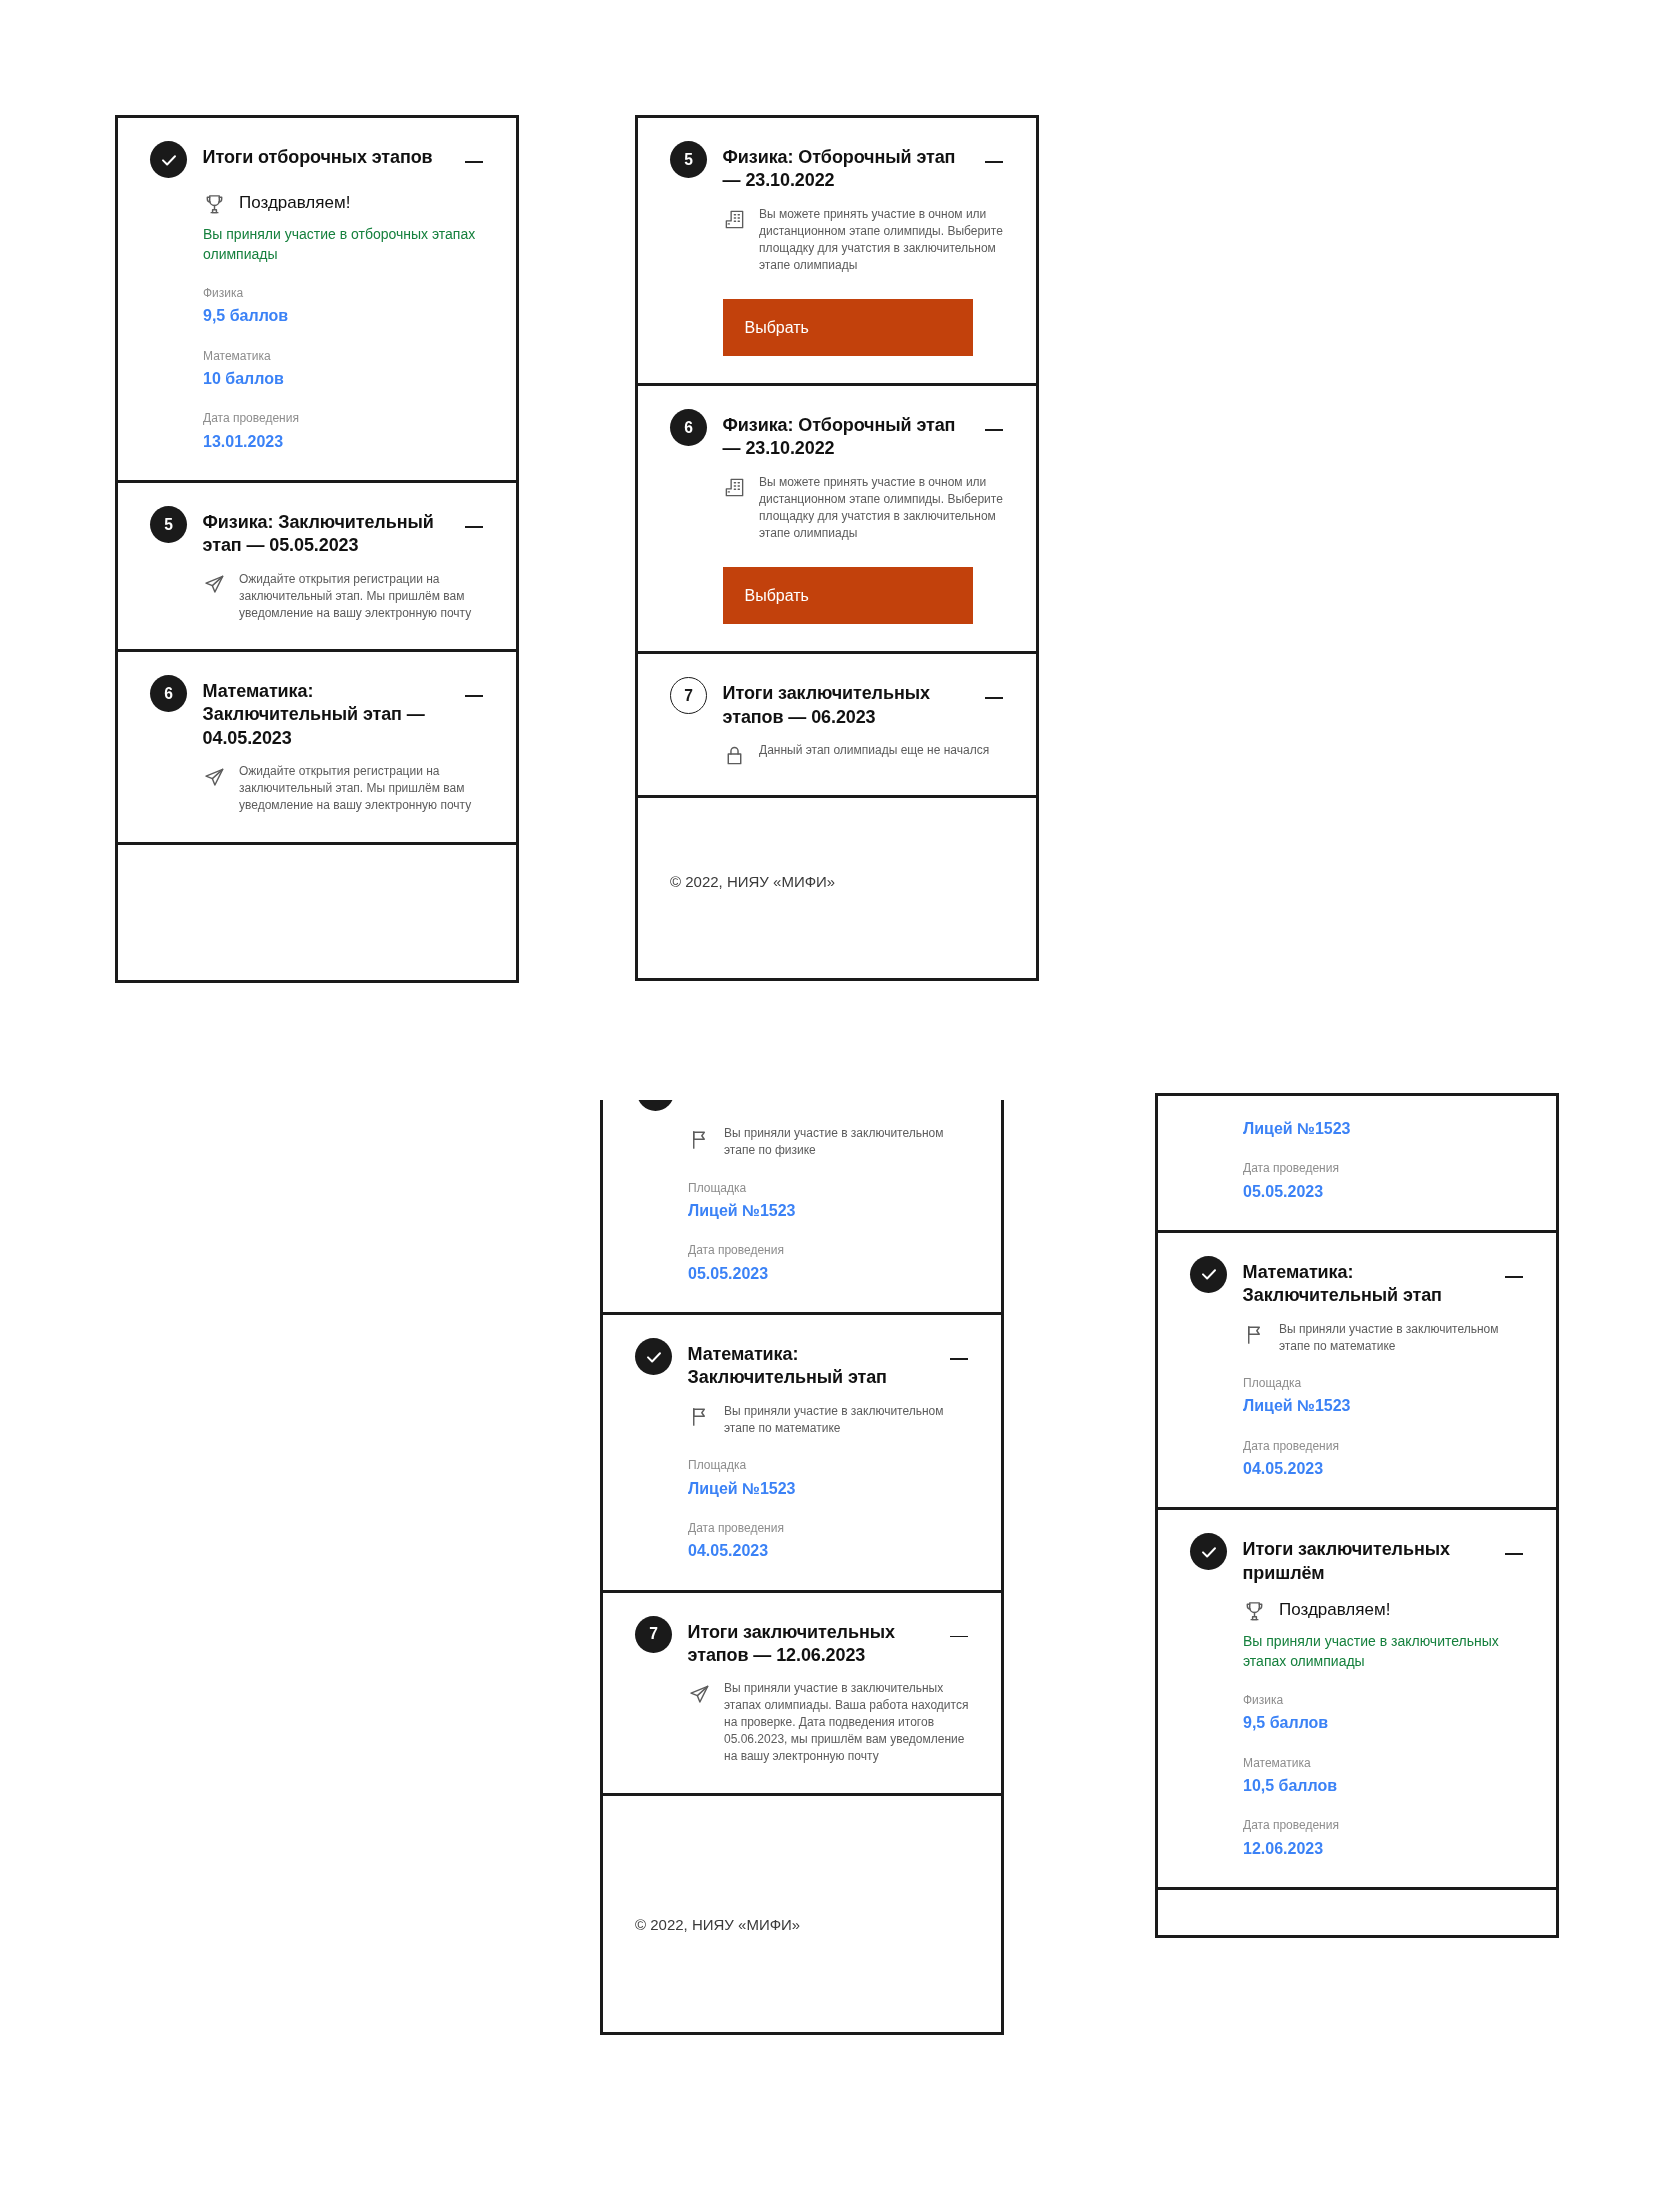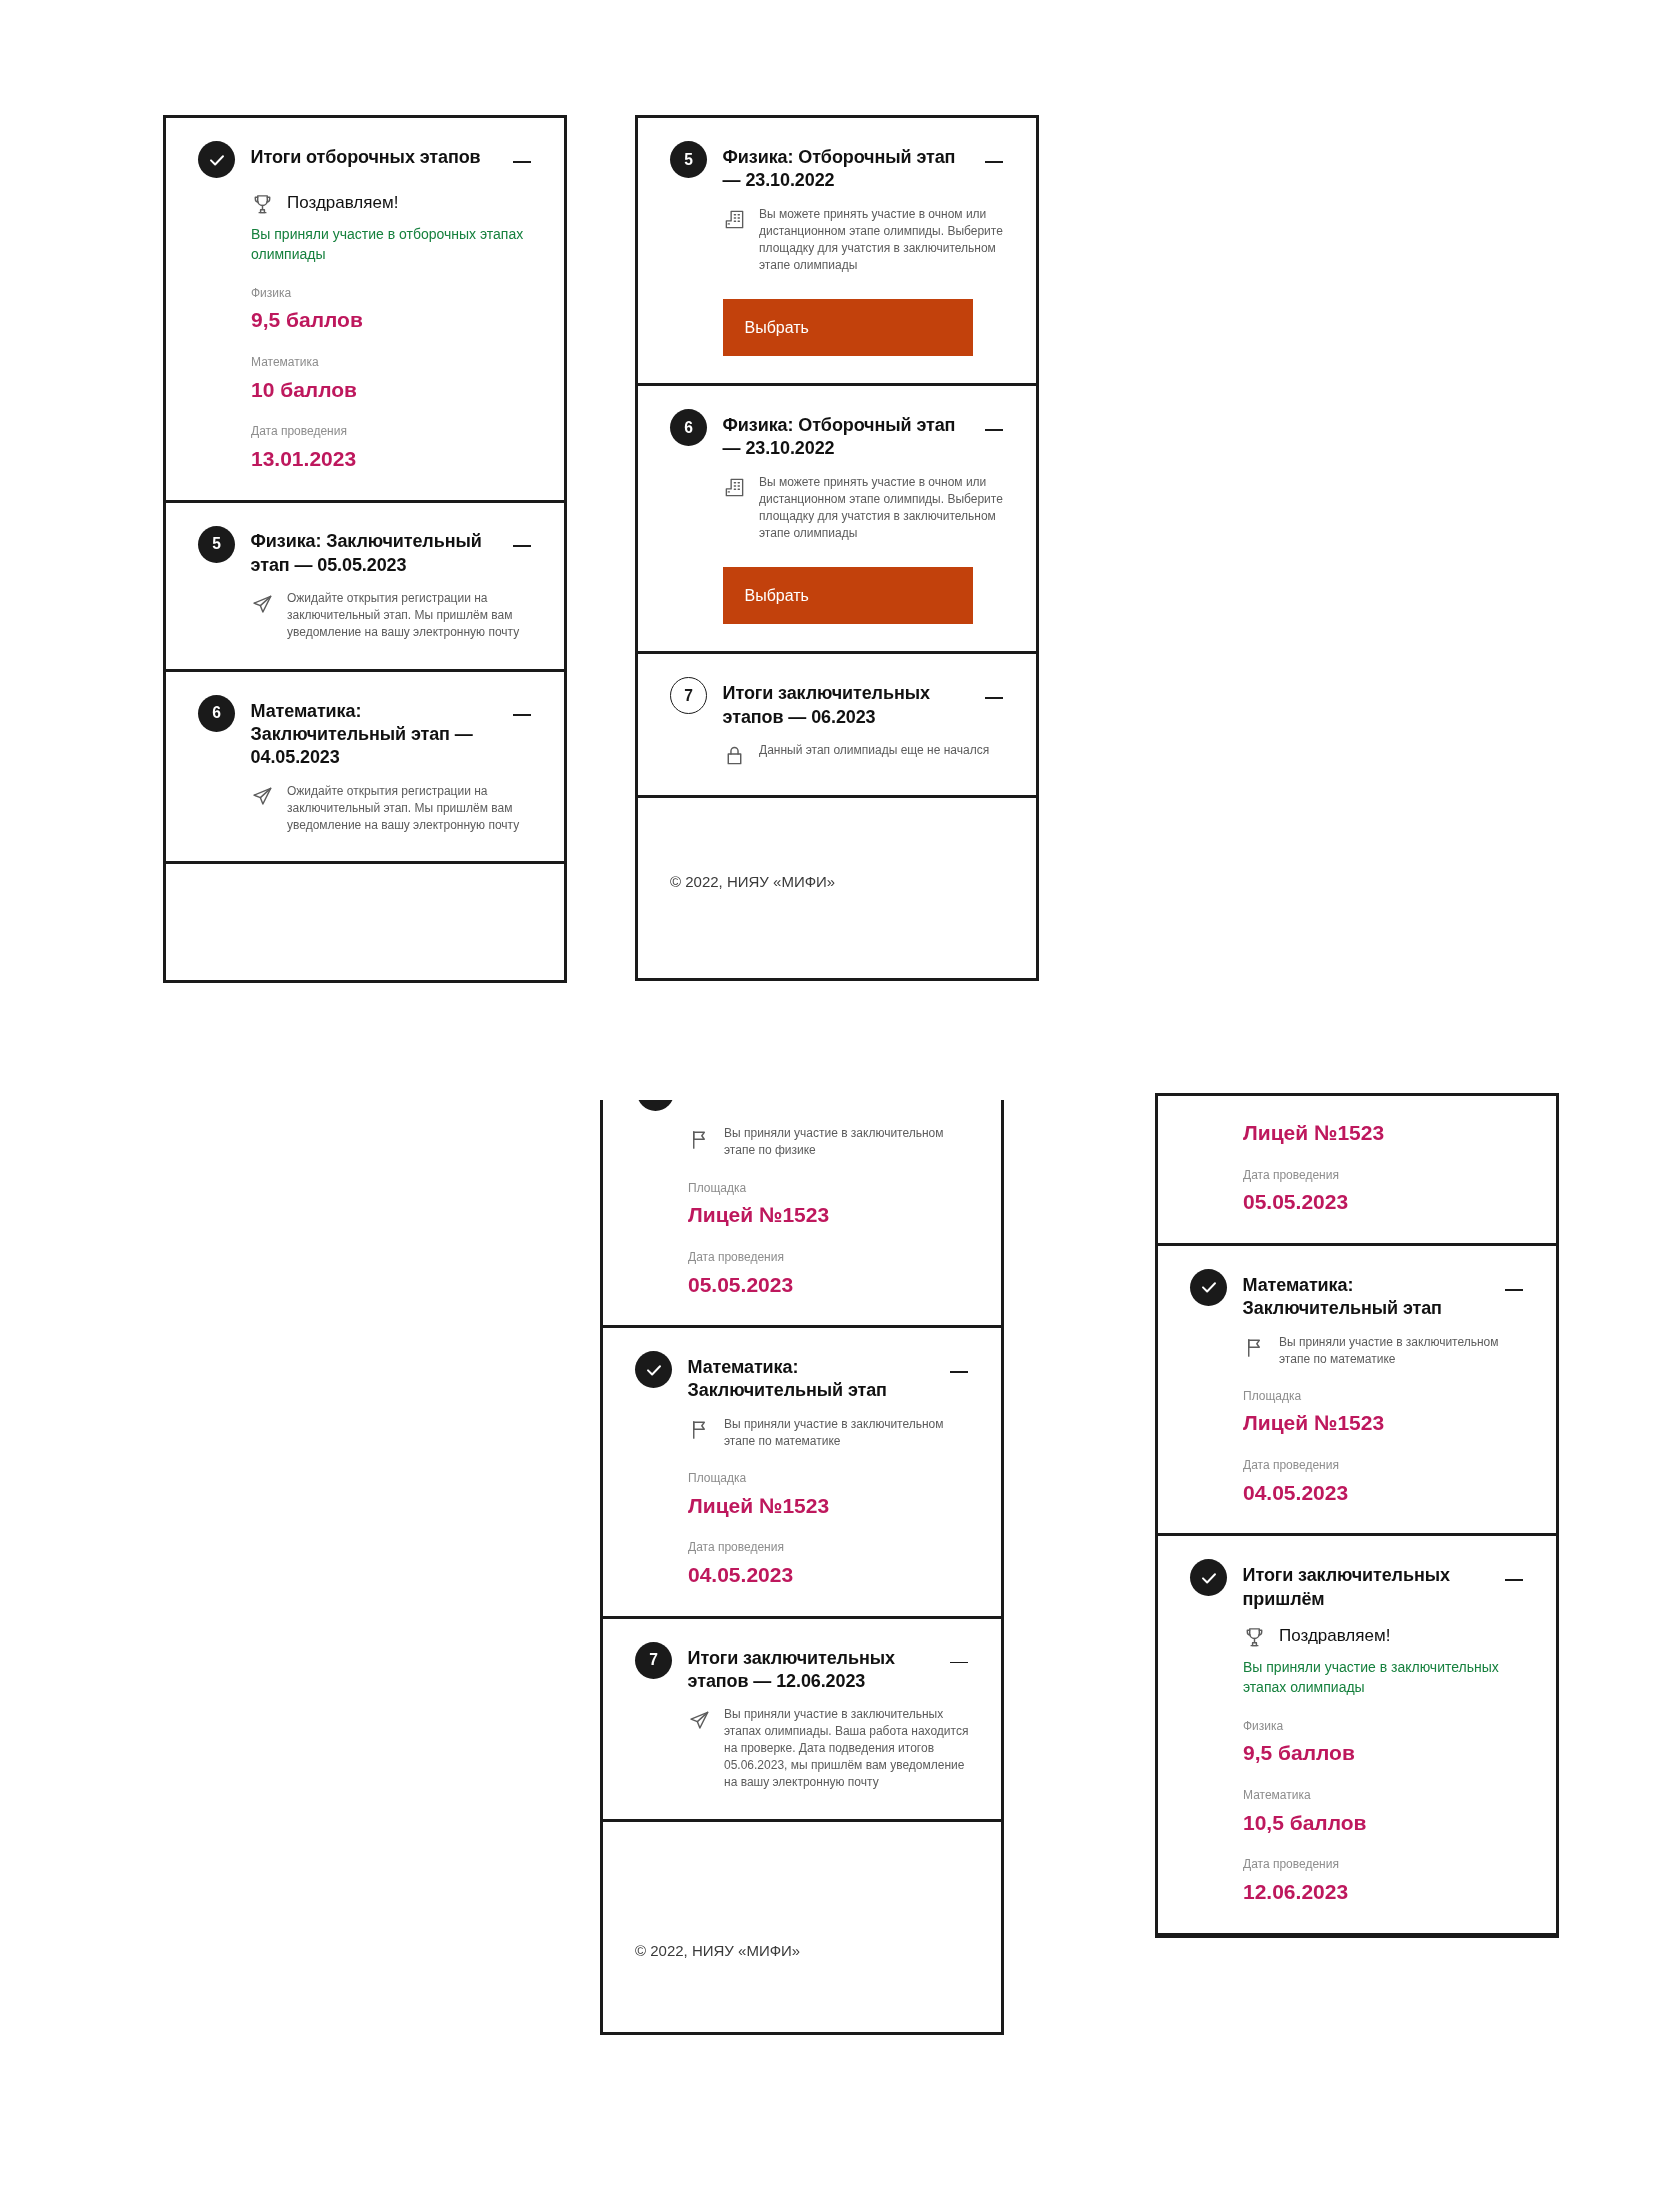--- a/index.html
+++ b/index.html
@@ -89,21 +89,21 @@
     font-size: 14px; color: #15803d; line-height: 1.42;
     padding-top: 8.4px;
   }
 
   .field { padding-top: 20.3px; }
   .field-label {
     font-size: 12px; color: #8d8d8d; line-height: 1.35;
     padding-bottom: 5.4px;
   }
   .field-value {
-    font-size: 21px; font-weight: 700; color: #be185d; line-height: 1.3;
+    font-size: 16px; font-weight: 700; color: #3b82f6; line-height: 1.3;
   }
 
   .btn-primary {
     display: block;
     margin-top: 25px;
     width: 250px; height: 57px;
     background: #c2410c;
     color: #ffffff;
     border: none;
     font-family: "Liberation Sans", sans-serif;
@@ -128,21 +128,21 @@
     border-radius: 50%;
     background: #1a1a1a;
     top: -26px; left: 34px;
   }
 </style>
 </head>
 <body>
 
 <div class="canvas">
 
-  <div class="frame" style="left:115px; top:115px; width:404px; height:868px;margin-left:48px;">
+  <div class="frame" style="left:115px; top:115px; width:404px; height:868px;">
 
     <div class="section">
       <div class="sec-head">
         <span class="badge filled">
           <svg class="chk" viewBox="0 0 24 24" fill="none" stroke="#ffffff" stroke-width="2.6" stroke-linecap="round" stroke-linejoin="round">
               <polyline points="4 12.5 9.5 18 20 7"></polyline>
             </svg>
         </span>
         <div class="sec-title">Итоги отборочных этапов</div>
         <span class="minus"></span>

